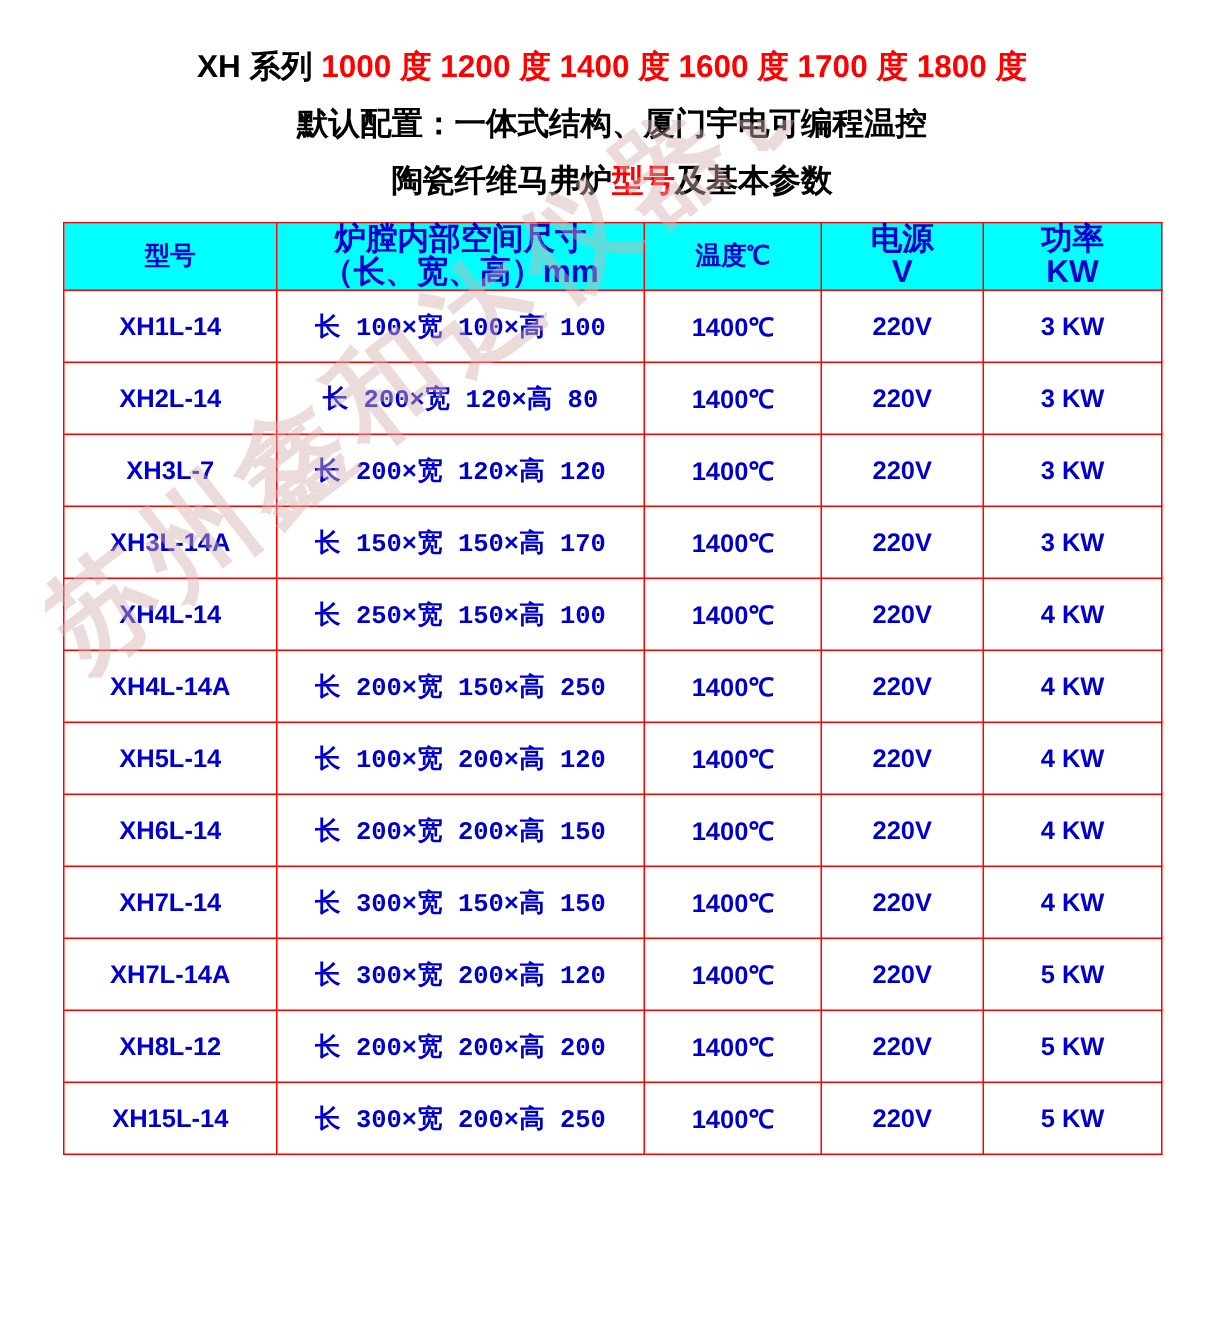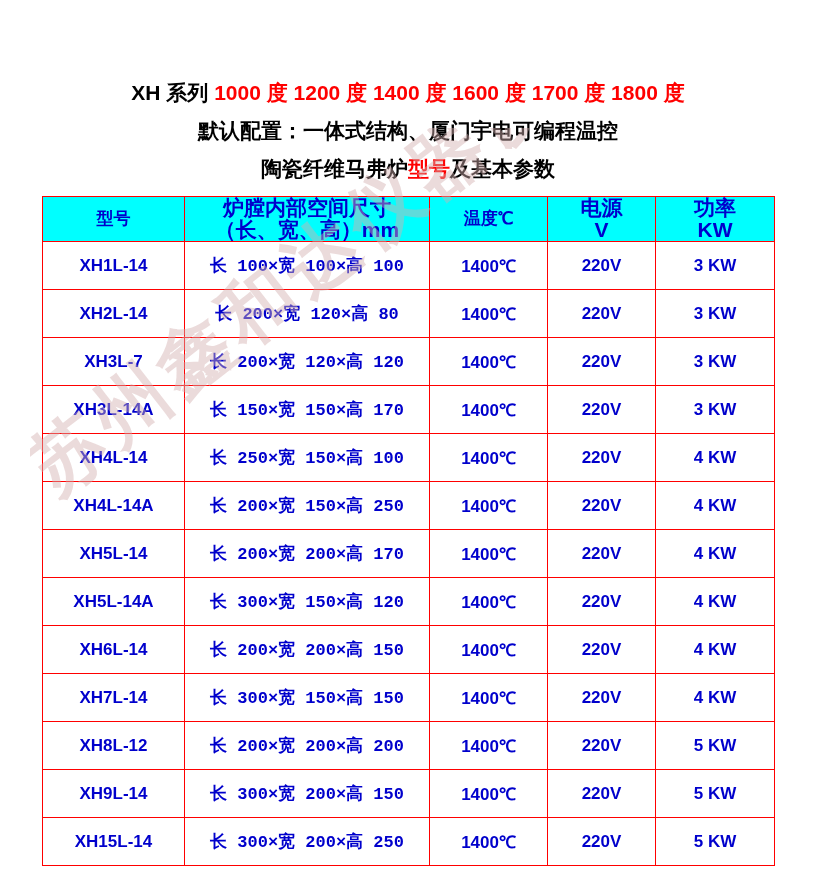--- a/index.html
+++ b/index.html
@@ -16,21 +16,20 @@
   }
   .page {
     position: relative;
     width: 816px;
     height: 895px;
   }
   
   .heading {
     text-align: center;
     padding-top: 26px;
-    margin-top: 48px;
   }
   .heading-line {
     font-size: 21px;
     font-weight: bold;
     line-height: 38px;
     white-space: nowrap;
   }
   .h-black { color: #000000; }
   .h-red { color: #ff0000; }
 
@@ -199,56 +198,49 @@
           </tr>
           <tr>
             <td class="model">XH4L-14A</td>
             <td class="size">长 200×宽 150×高 250</td>
             <td class="temp">1400℃</td>
             <td class="power">220V</td>
             <td class="kw">4 KW</td>
           </tr>
           <tr>
             <td class="model">XH5L-14</td>
-            <td class="size">长 200×宽 200×高 170</td>
-            <td class="temp">1400℃</td>
-            <td class="power">220V</td>
-            <td class="kw">4 KW</td>
-          </tr>
-          <tr>
-            <td class="model">XH5L-14A</td>
-            <td class="size">长 300×宽 150×高 120</td>
+            <td class="size">长 100×宽 200×高 120</td>
             <td class="temp">1400℃</td>
             <td class="power">220V</td>
             <td class="kw">4 KW</td>
           </tr>
           <tr>
             <td class="model">XH6L-14</td>
             <td class="size">长 200×宽 200×高 150</td>
             <td class="temp">1400℃</td>
             <td class="power">220V</td>
             <td class="kw">4 KW</td>
           </tr>
           <tr>
             <td class="model">XH7L-14</td>
             <td class="size">长 300×宽 150×高 150</td>
             <td class="temp">1400℃</td>
             <td class="power">220V</td>
             <td class="kw">4 KW</td>
           </tr>
           <tr>
+            <td class="model">XH7L-14A</td>
+            <td class="size">长 300×宽 200×高 120</td>
+            <td class="temp">1400℃</td>
+            <td class="power">220V</td>
+            <td class="kw">5 KW</td>
+          </tr>
+          <tr>
             <td class="model">XH8L-12</td>
             <td class="size">长 200×宽 200×高 200</td>
-            <td class="temp">1400℃</td>
-            <td class="power">220V</td>
-            <td class="kw">5 KW</td>
-          </tr>
-          <tr>
-            <td class="model">XH9L-14</td>
-            <td class="size">长 300×宽 200×高 150</td>
             <td class="temp">1400℃</td>
             <td class="power">220V</td>
             <td class="kw">5 KW</td>
           </tr>
           <tr>
             <td class="model">XH15L-14</td>
             <td class="size">长 300×宽 200×高 250</td>
             <td class="temp">1400℃</td>
             <td class="power">220V</td>
             <td class="kw">5 KW</td>

